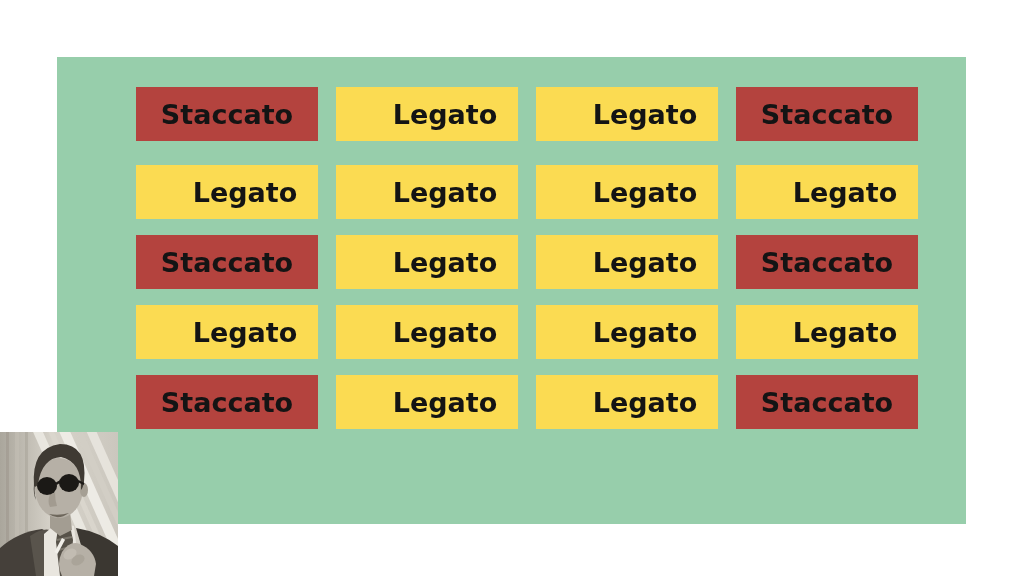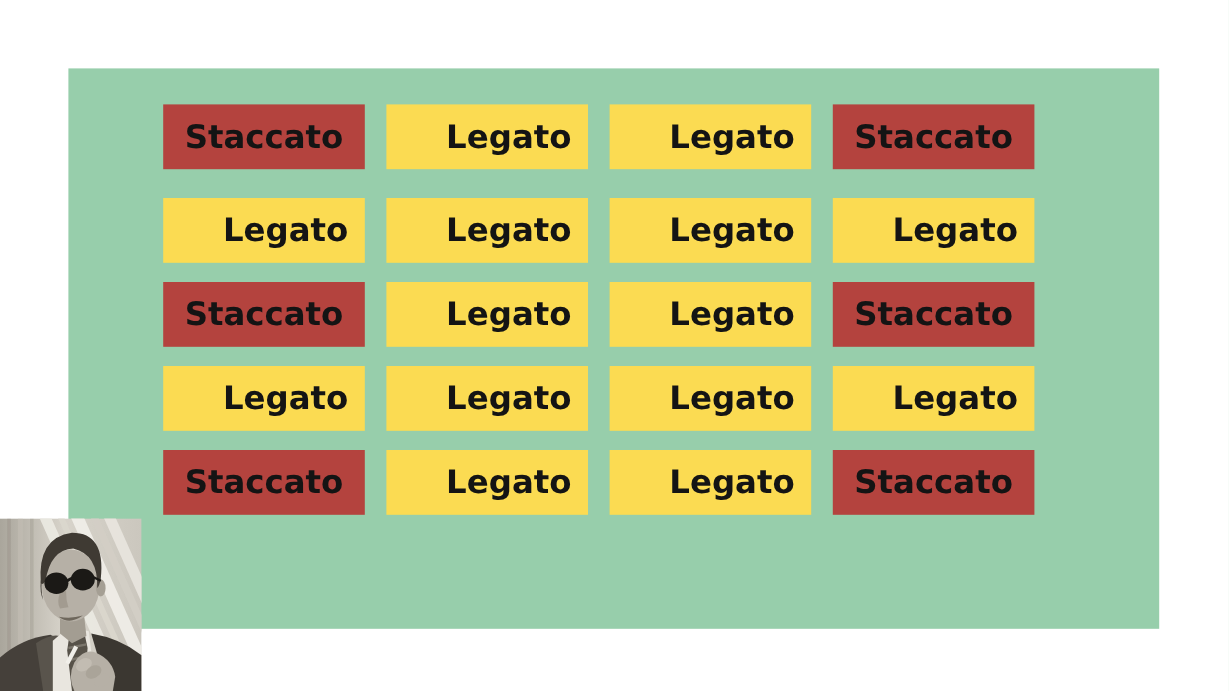--- a/index.html
+++ b/index.html
@@ -23,21 +23,21 @@
     position:absolute;left:204px;top:195px;z-index:2;
     font-family:"DejaVu Serif","Liberation Serif",serif;
     font-weight:700;font-size:215px;line-height:1;letter-spacing:8px;
     color:var(--watermark);white-space:nowrap;pointer-events:none;
   }
   .grid{position:absolute;left:136px;top:87px;z-index:3;display:flex;flex-direction:column;}
   .row{display:flex;gap:18px;}
   .row + .row{margin-top:16px;}
   .row:nth-child(2){margin-top:24px;}
   .btn{
-    width:168px;height:54px;display:flex;align-items:center;justify-content:center;
+    width:182px;height:54px;display:flex;align-items:center;justify-content:center;
     font-weight:700;font-size:27px;color:var(--button-text);cursor:pointer;
     border:none;user-select:none;
   }
   .btn[data-variant="staccato"]{background:var(--staccato);}
   .btn[data-variant="legato"]{background:var(--legato);padding-left:36px;}
 
   .photo{position:absolute;left:0;top:432px;width:118px;height:144px;z-index:4;}
   .photo svg{display:block;width:118px;height:144px;}
 </style>
 </head>

